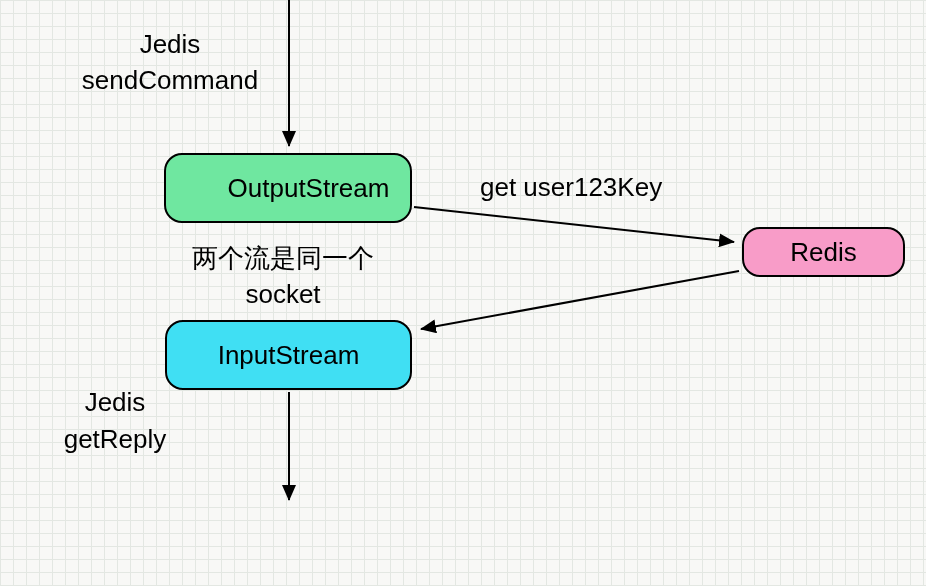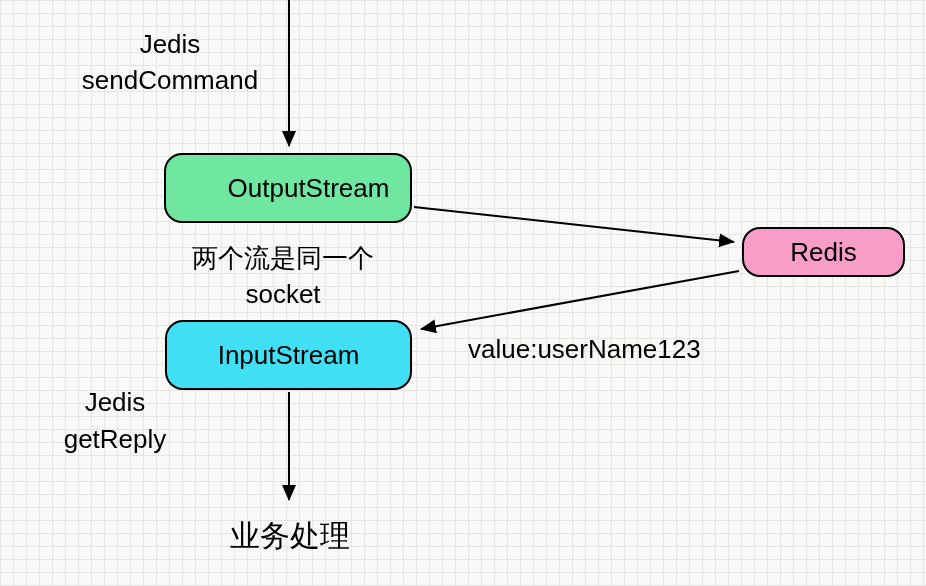--- a/index.html
+++ b/index.html
@@ -80,24 +80,23 @@
     <span>Redis</span>
   </div>
 
   <div class="node node-inputstream" style="background-color: rgb(64, 223, 243);">
     <span>InputStream</span>
   </div>
 
   <div class="label label-send-command">Jedis
 sendCommand</div>
 
+  <div class="label label-get-request">get user123Key</div>
 
   <div class="label label-same-socket">两个流是同一个
 socket</div>
 
-  <div class="label label-value-resp">value:userName123</div>
 
   <div class="label label-get-reply">Jedis
 getReply</div>
 
-  <div class="label label-business">业务处理</div>
 
 </div>
 
 </body></html>

